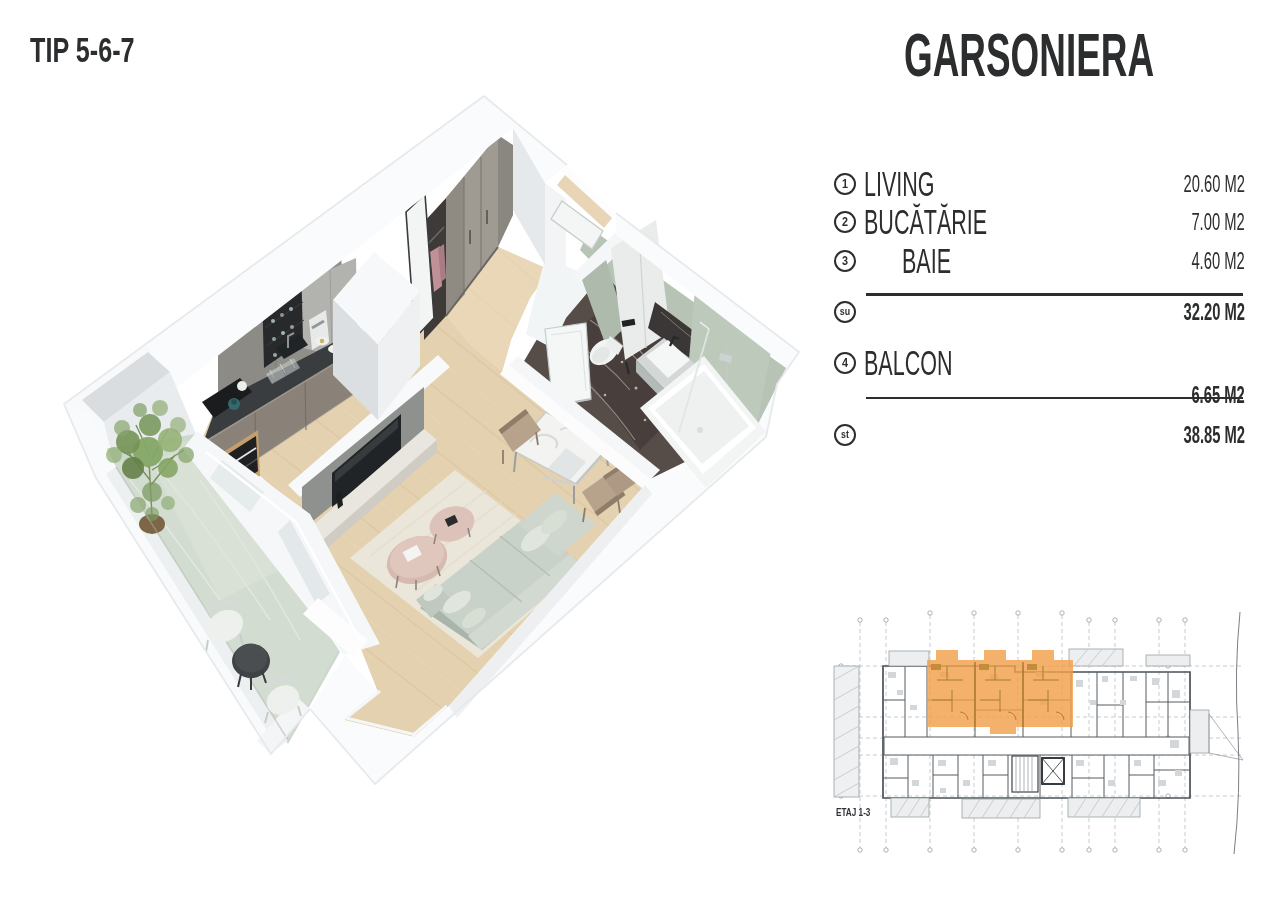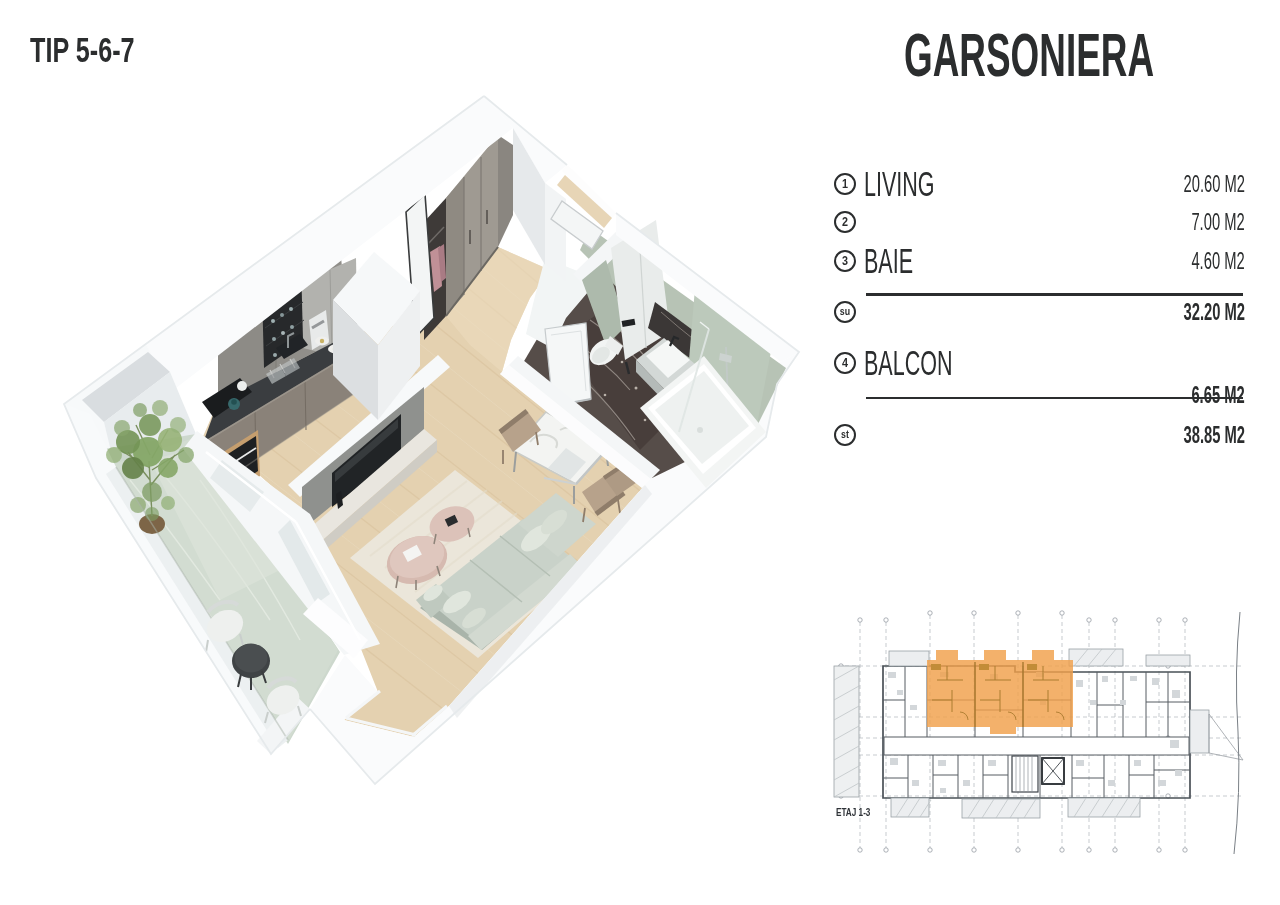--- a/index.html
+++ b/index.html
@@ -25,28 +25,29 @@
       <span>1</span>
     </div>
   <div class="rowlab" style="font-weight:normal;"><span class="cond">LIVING</span></div>
   <div class="rowval" style="font-weight:normal;"><span class="condr">20.60 M2</span></div>
 </div>
 
 <div class="row" style="top:208.5px;">
   <div class="circ">
       <span>2</span>
     </div>
+  <div class="rowlab" style="font-weight:normal;"><span class="cond">BUCĂTĂRIE</span></div>
   <div class="rowval" style="font-weight:normal;"><span class="condr">7.00 M2</span></div>
 </div>
 
 <div class="row" style="top:247px;">
   <div class="circ">
       <span>3</span>
     </div>
-  <div class="rowlab" style="font-weight:normal;"><span class="cond">BAIE</span></div>
+  <div class="rowlab" style="font-weight:normal;margin-left:38px;"><span class="cond">BAIE</span></div>
   <div class="rowval" style="font-weight:normal;"><span class="condr">4.60 M2</span></div>
 </div>
 
 <div class="sep" style="top:293px;"></div>
 
 <div class="row" style="top:298px;">
   <div class="circ">
       <span style="font-size:11px;">su</span>
     </div>
   <div class="rowval"><span class="condr">32.20 M2</span></div>

